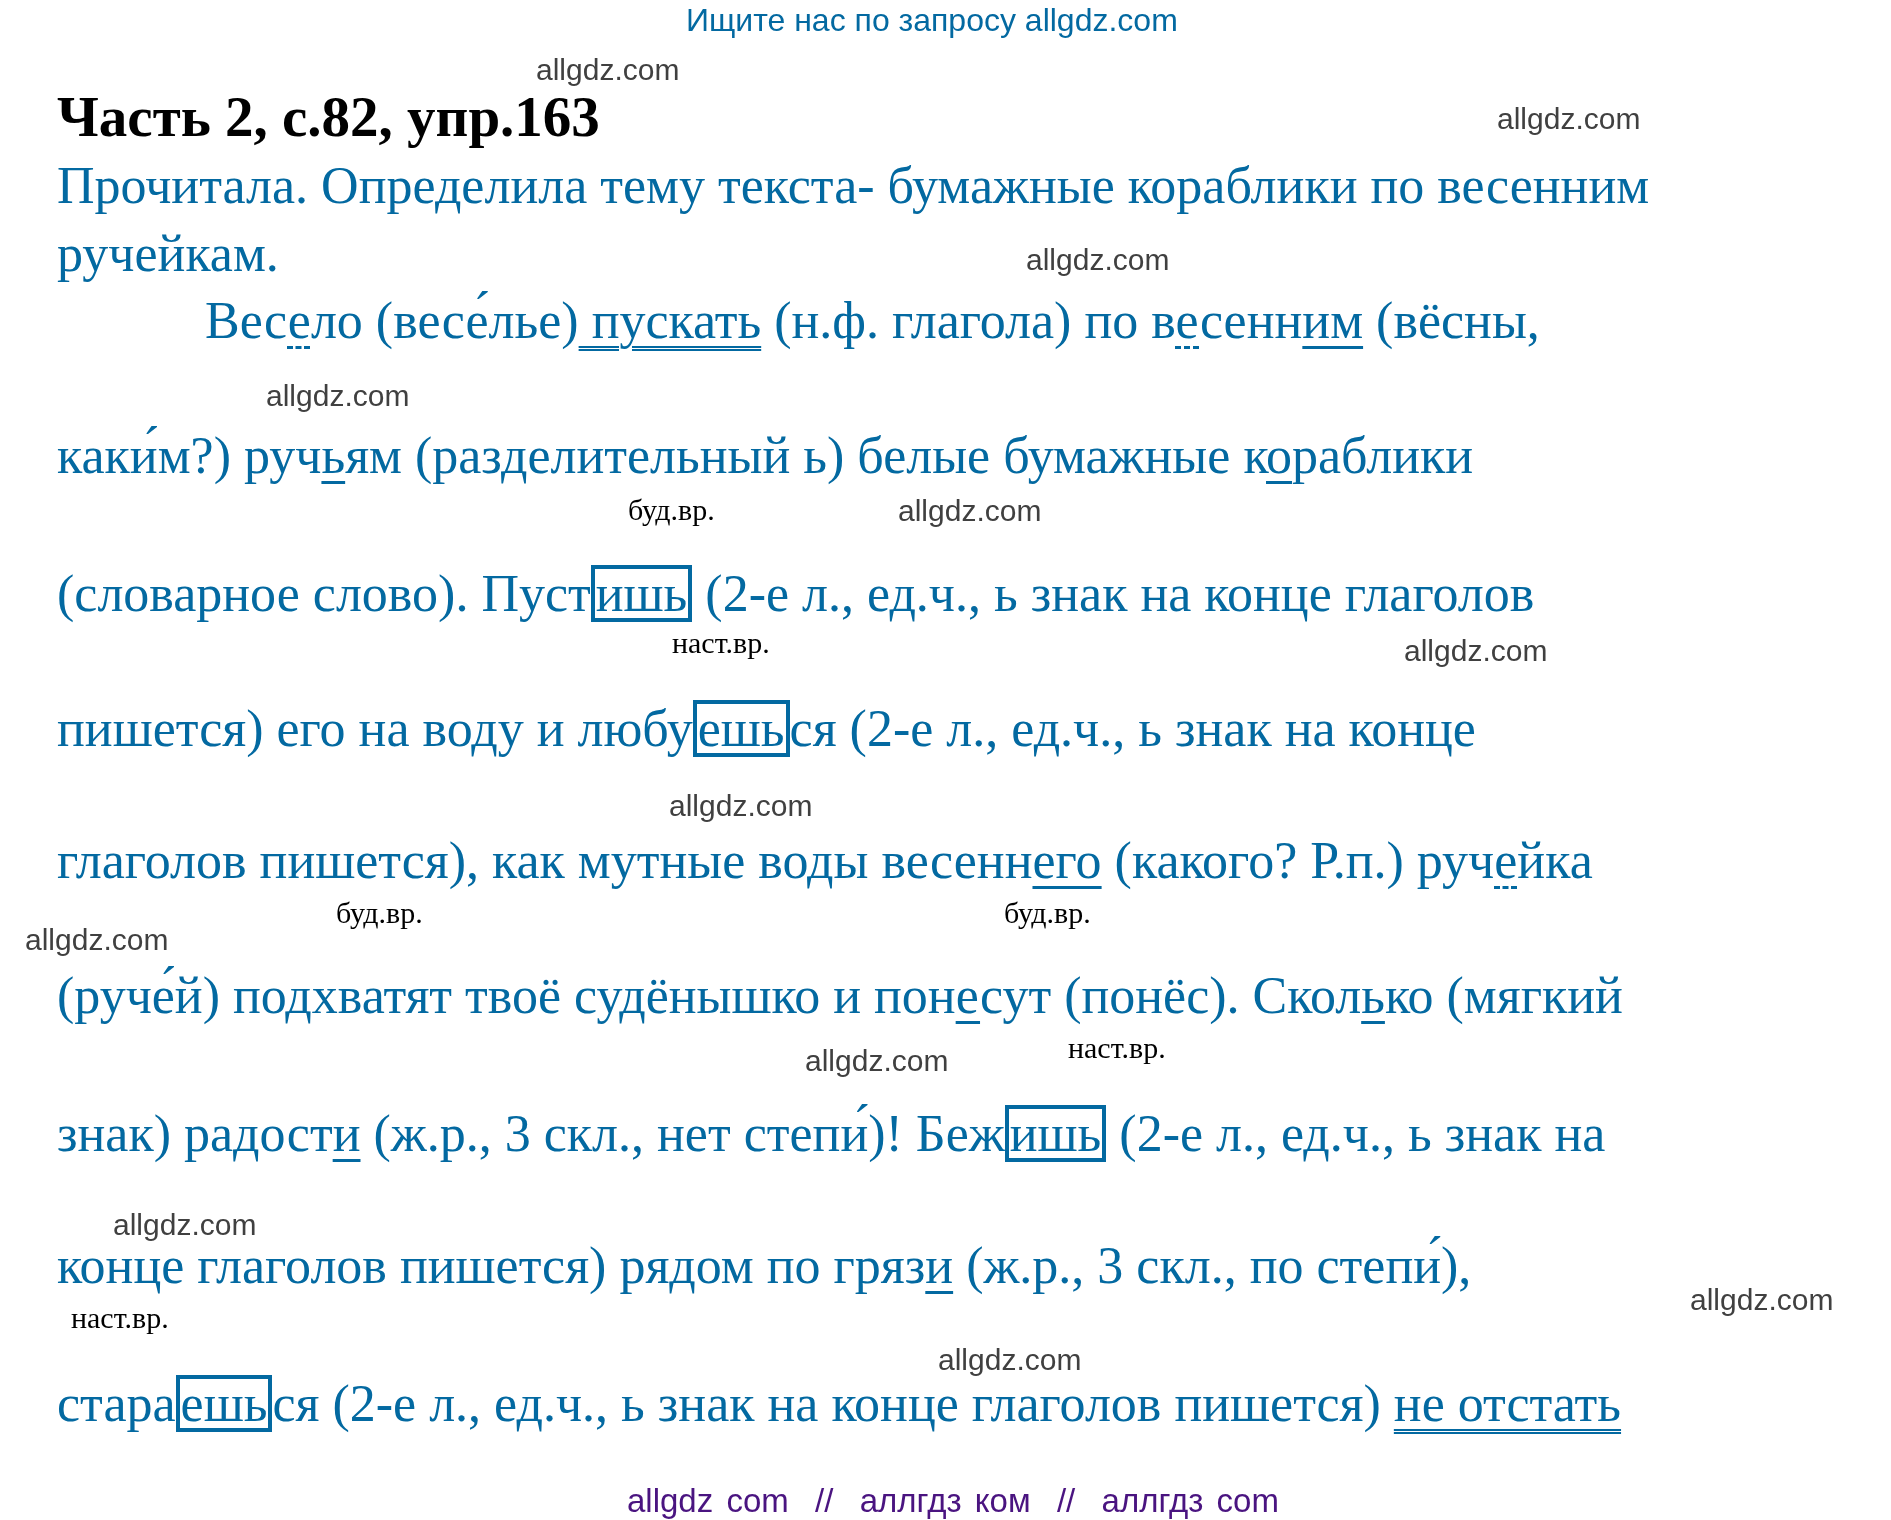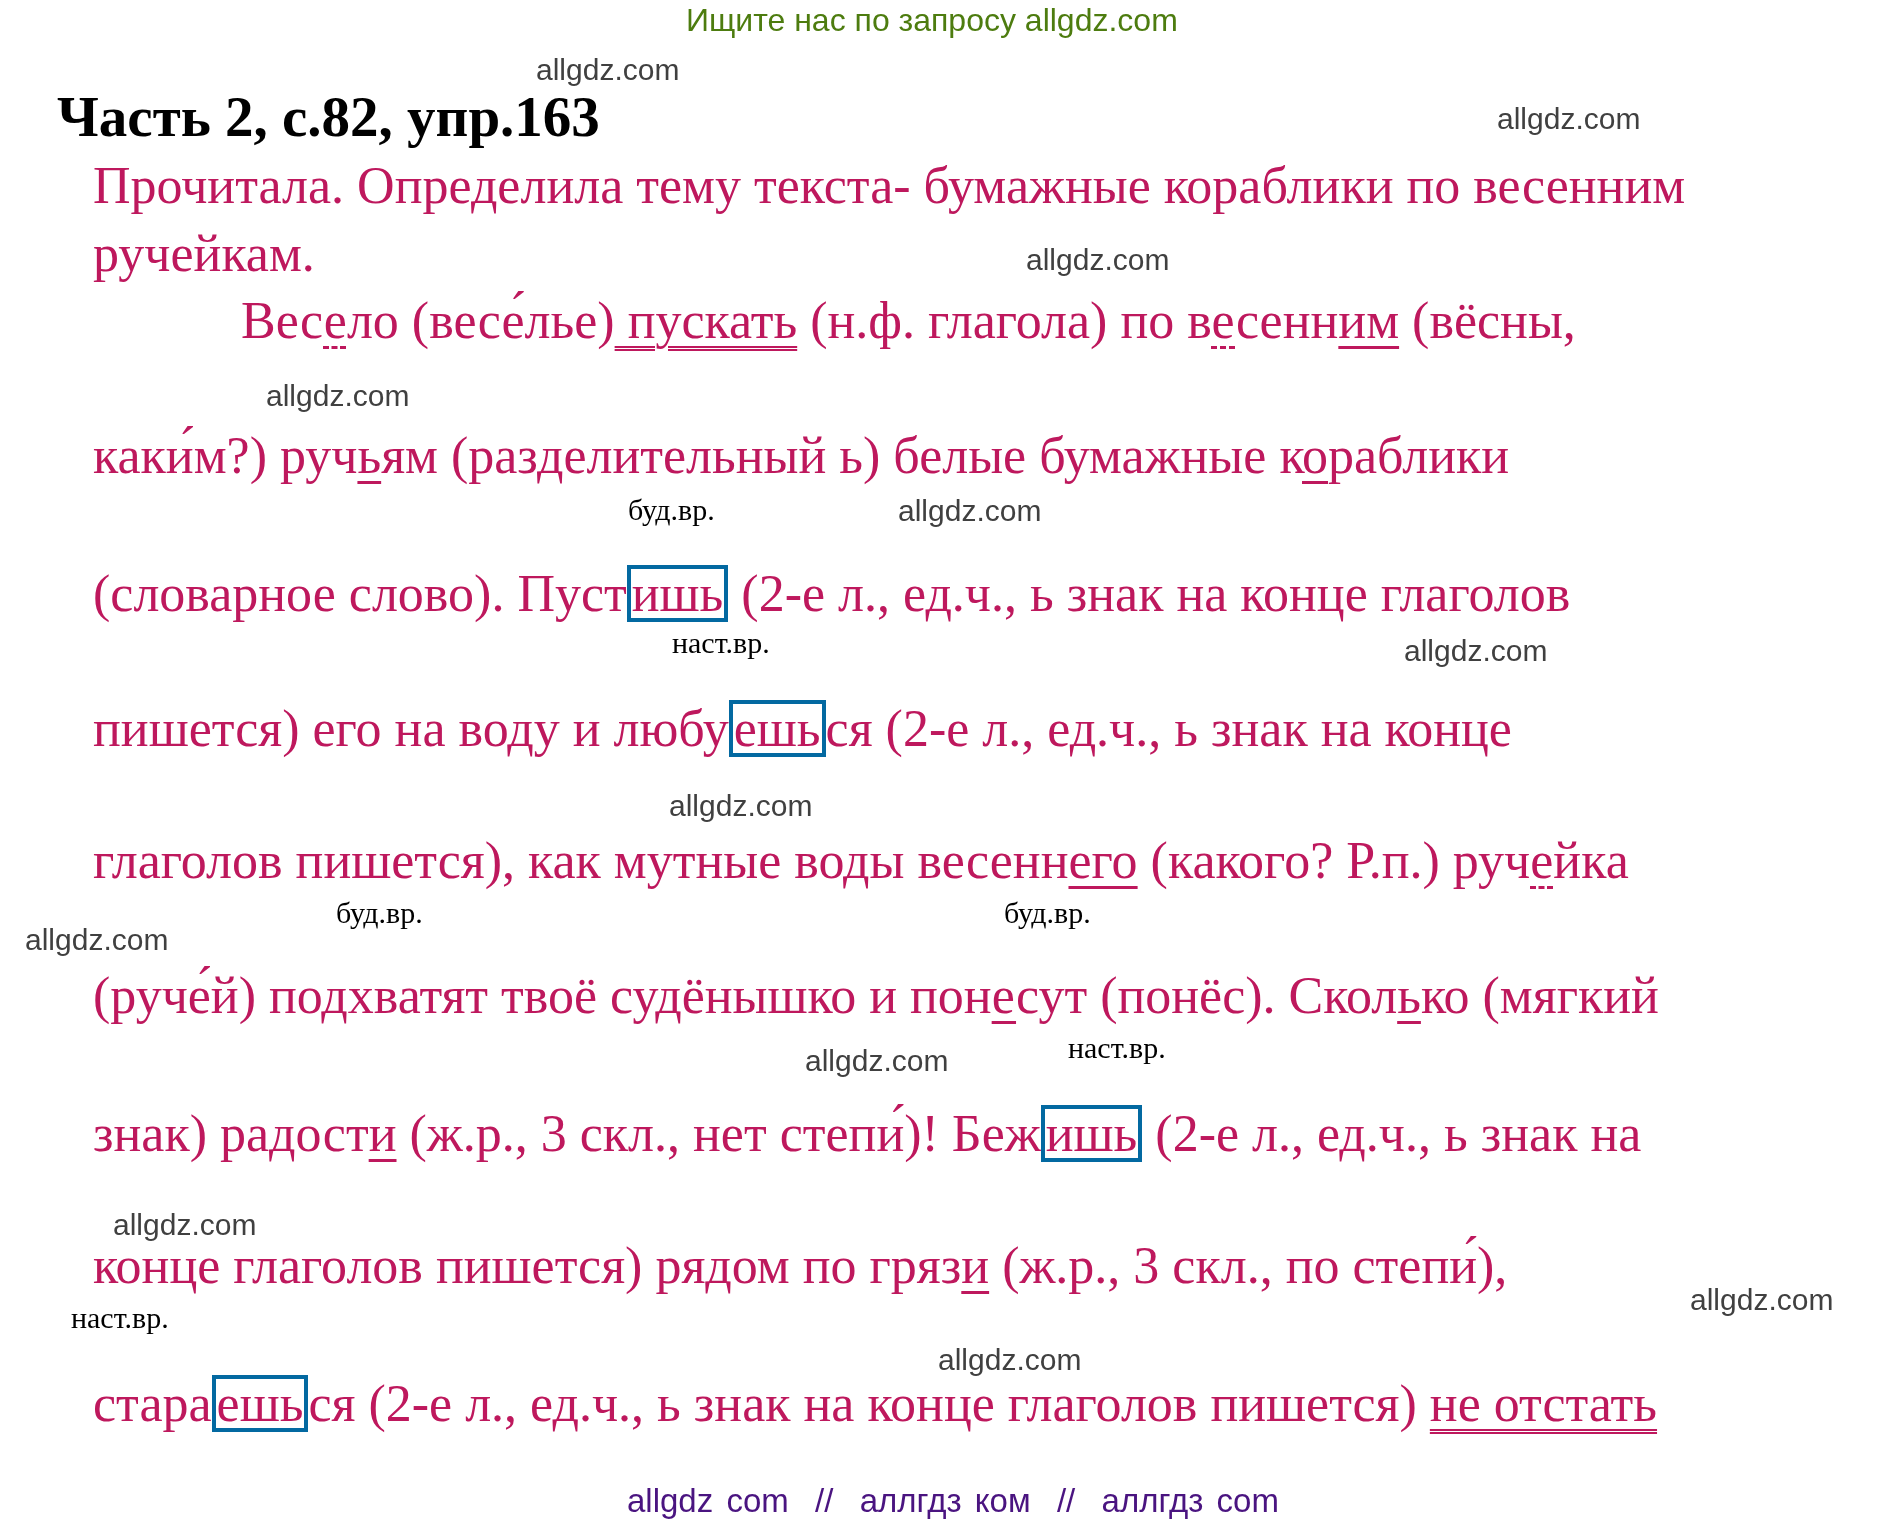--- a/index.html
+++ b/index.html
@@ -1,22 +1,22 @@
 <!DOCTYPE html>
 <html><head>
 <meta charset="utf-8">
 <style>
   html, body { margin:0; padding:0; background:#ffffff; }
   body { width:1891px; height:1520px; position:relative; overflow:hidden; }
   .abs { position:absolute; white-space:nowrap; }
-  .banner { font-family:"Liberation Sans", sans-serif; color:#4d7c0f; font-size:32px; line-height:1; }
+  .banner { font-family:"Liberation Sans", sans-serif; color:#0369a1; font-size:32px; line-height:1; }
   .wm { font-family:"Liberation Sans", sans-serif; color:#404040; font-size:30px; line-height:1; }
   .footer { font-family:"Liberation Sans", sans-serif; color:#4a1480; font-size:33px; line-height:1; word-spacing:4px; }
   .title { font-family:"Liberation Serif", serif; font-weight:bold; font-size:57px; color:#000; line-height:1; }
-  .line { font-family:"Liberation Serif", serif; font-size:52px; color:#be185d; line-height:1;margin-left:36px; }
+  .line { font-family:"Liberation Serif", serif; font-size:52px; color:#0369a1; line-height:1; }
   .note { font-family:"Liberation Serif", serif; font-size:30px; color:#000; line-height:1; }
   .u1 { text-decoration: underline; text-decoration-thickness:3px; text-underline-offset:8px; }
   .u2 { text-decoration: underline double; text-decoration-thickness:2px; text-underline-offset:8px; }
   .udash { text-decoration: underline dashed; text-decoration-thickness:3px; text-underline-offset:8px; }
   .boxed { border:4px solid #0369a1; padding:0 1px; margin:0 0; display:inline-block; line-height:0.95; }
 </style>
 </head>
 <body>
 
 <div class="abs banner" style="left:686px; top:4px;">Ищите нас по запросу allgdz.com</div>

